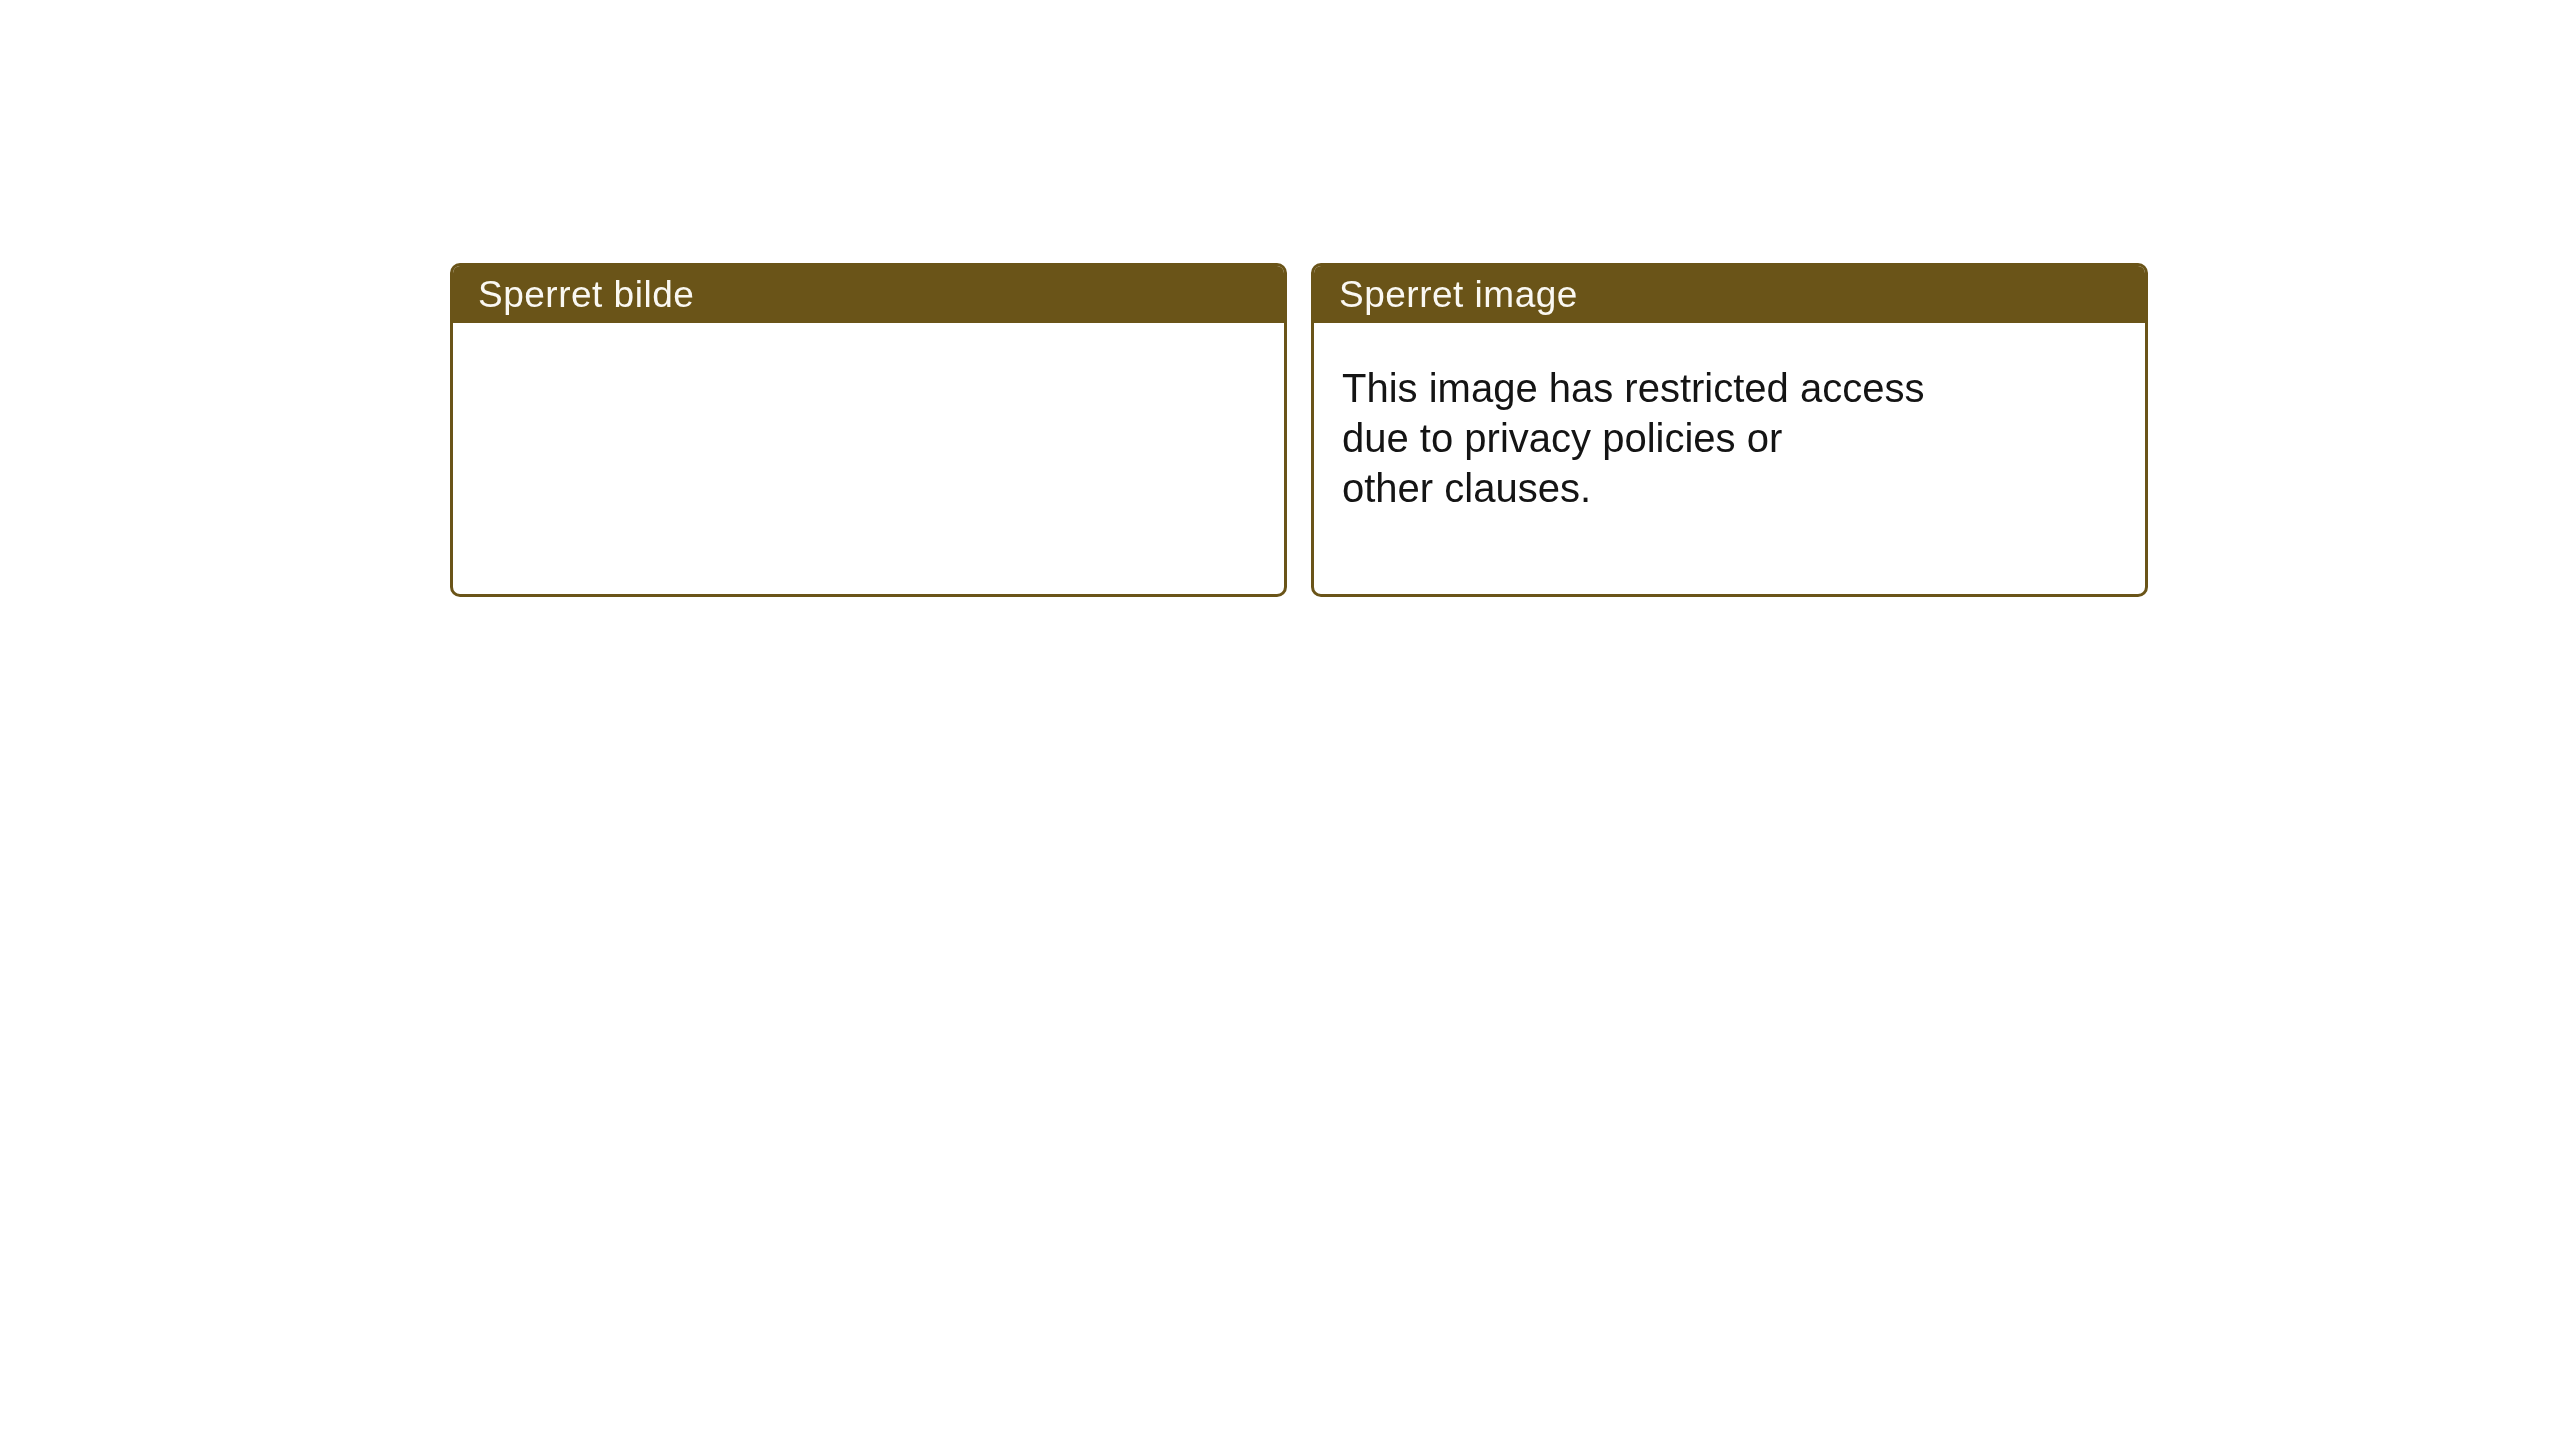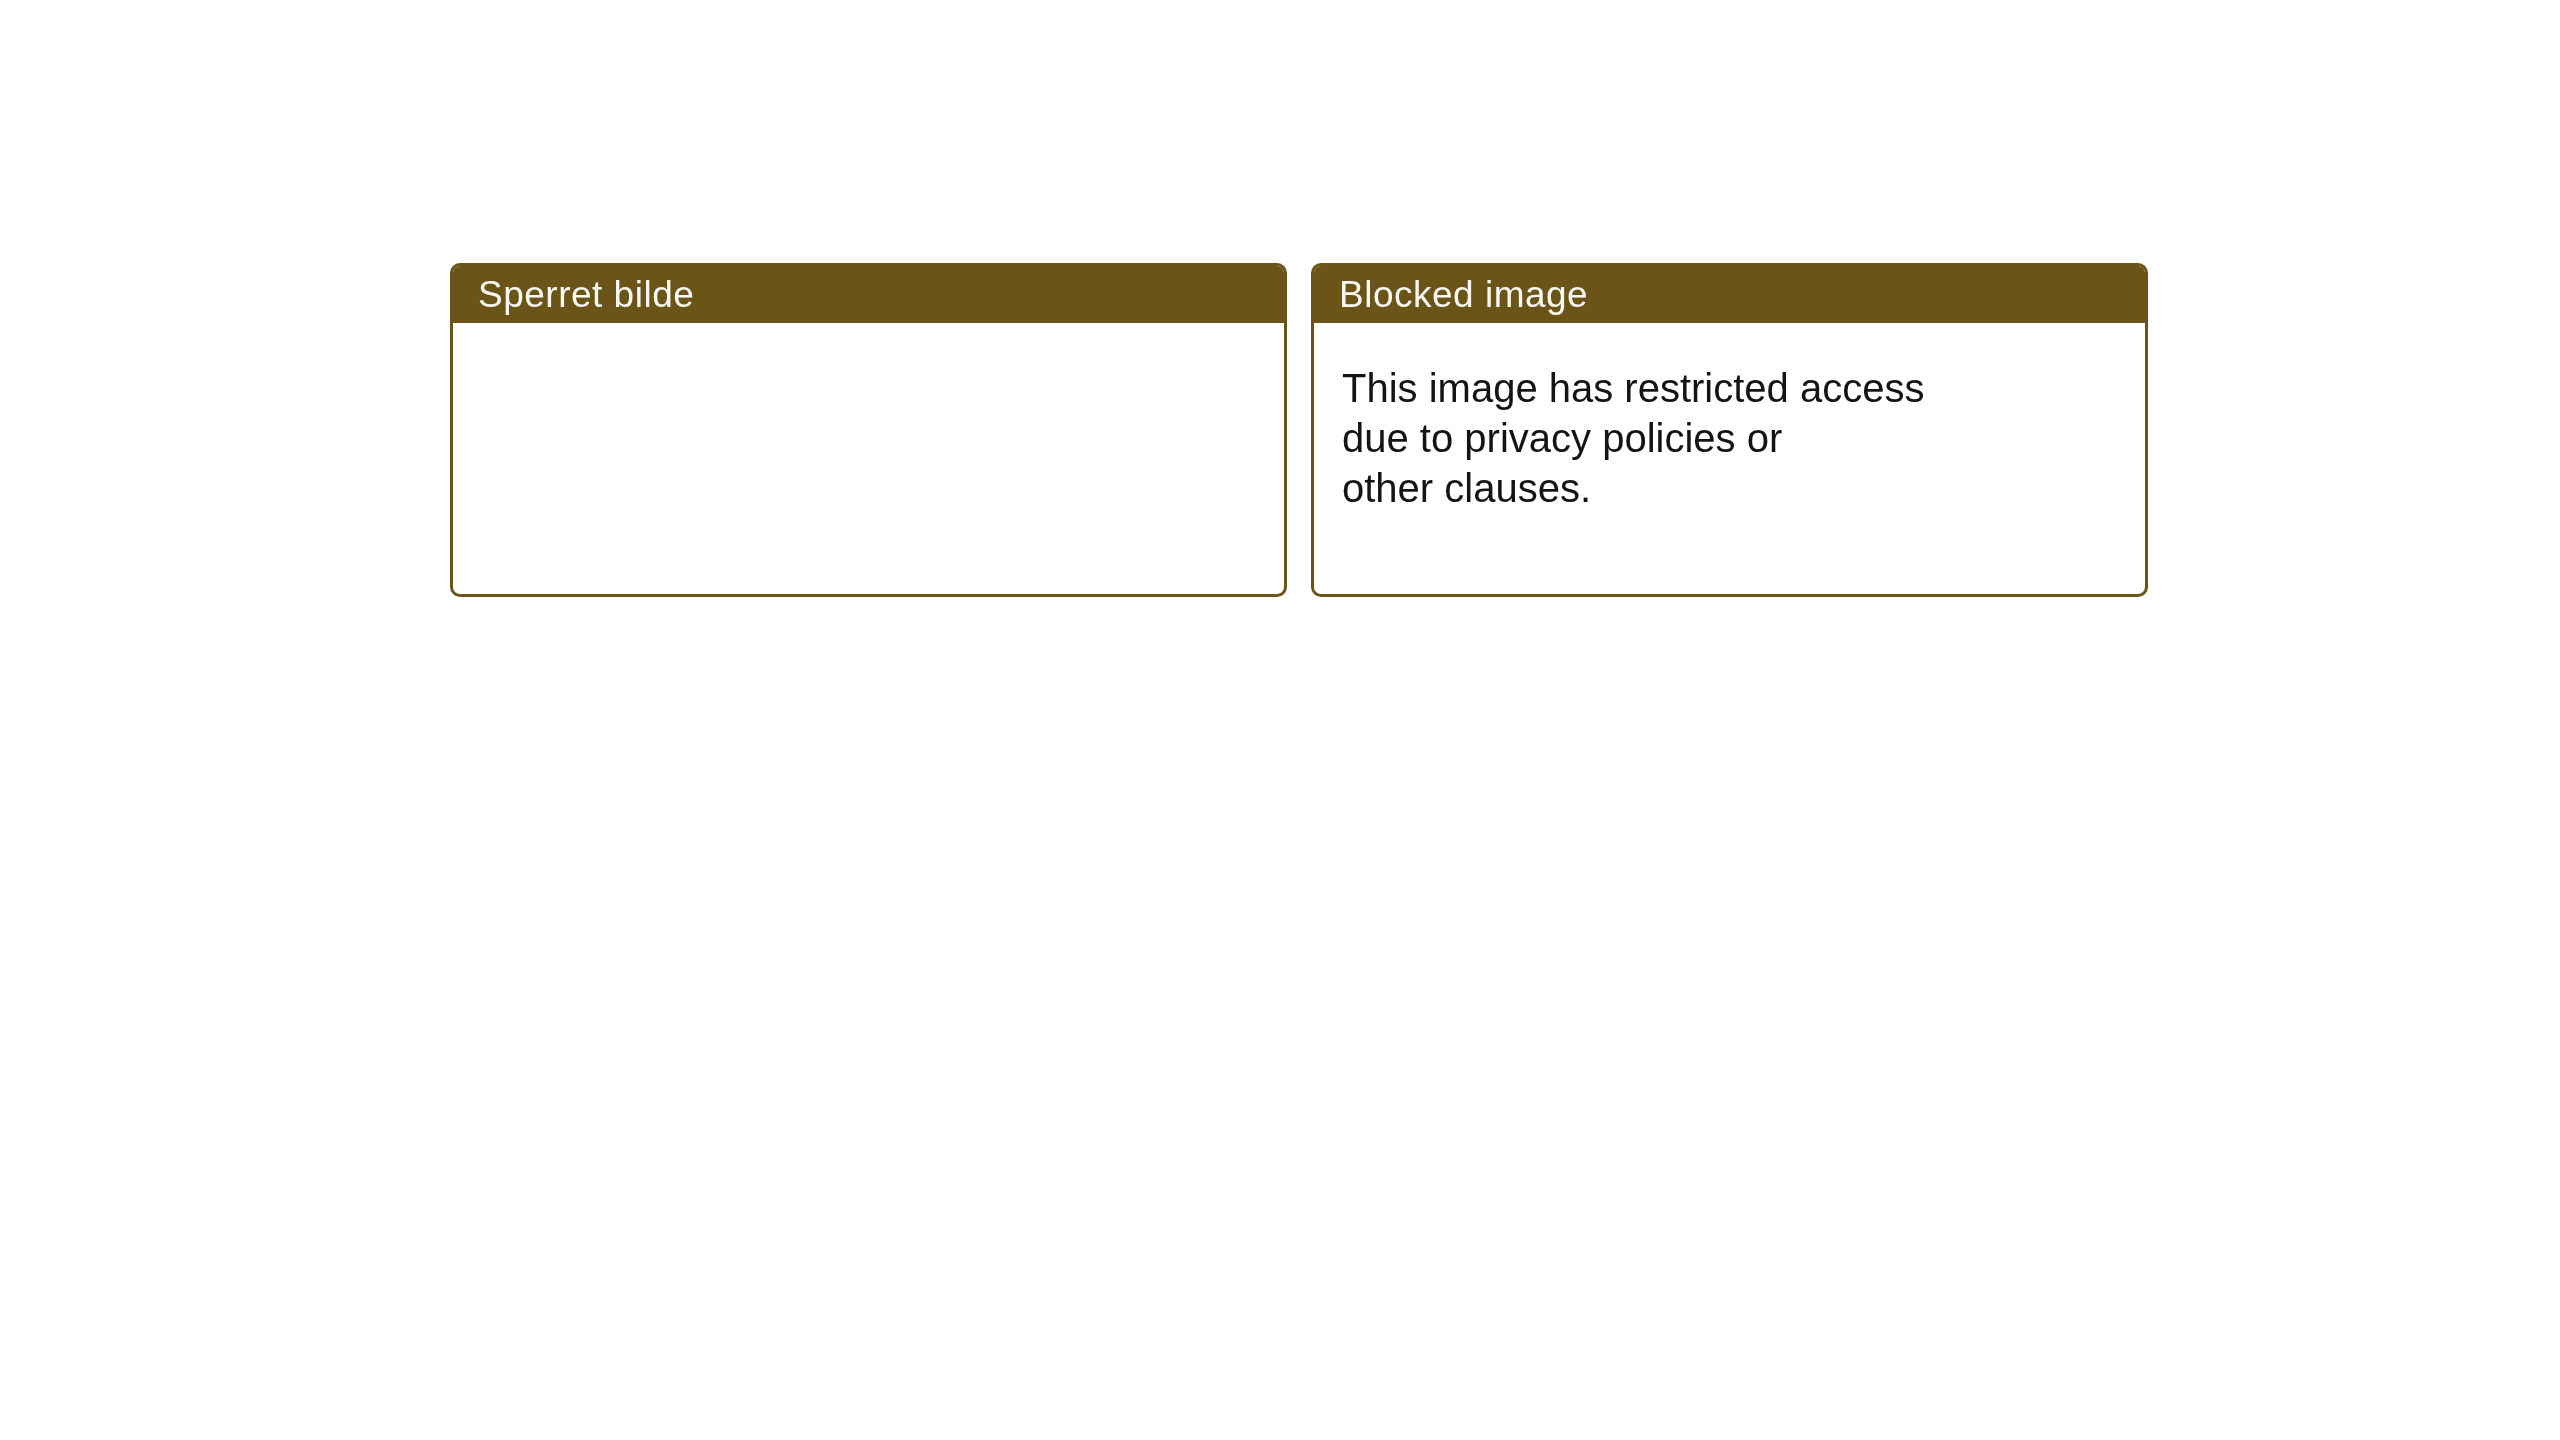--- a/index.html
+++ b/index.html
@@ -57,18 +57,18 @@
 <body>
 
 <div class="notice-card card-left">
   <div class="notice-card-header">
     <span class="notice-card-title">Sperret bilde</span>
   </div>
 </div>
 
 <div class="notice-card card-right">
   <div class="notice-card-header">
-    <span class="notice-card-title">Blocked image</span>
+    <span class="notice-card-title">Sperret image</span>
   </div>
   <div class="notice-card-body">This image has restricted access
 due to privacy policies or
 other clauses.</div>
 </div>
 
 </body></html>

